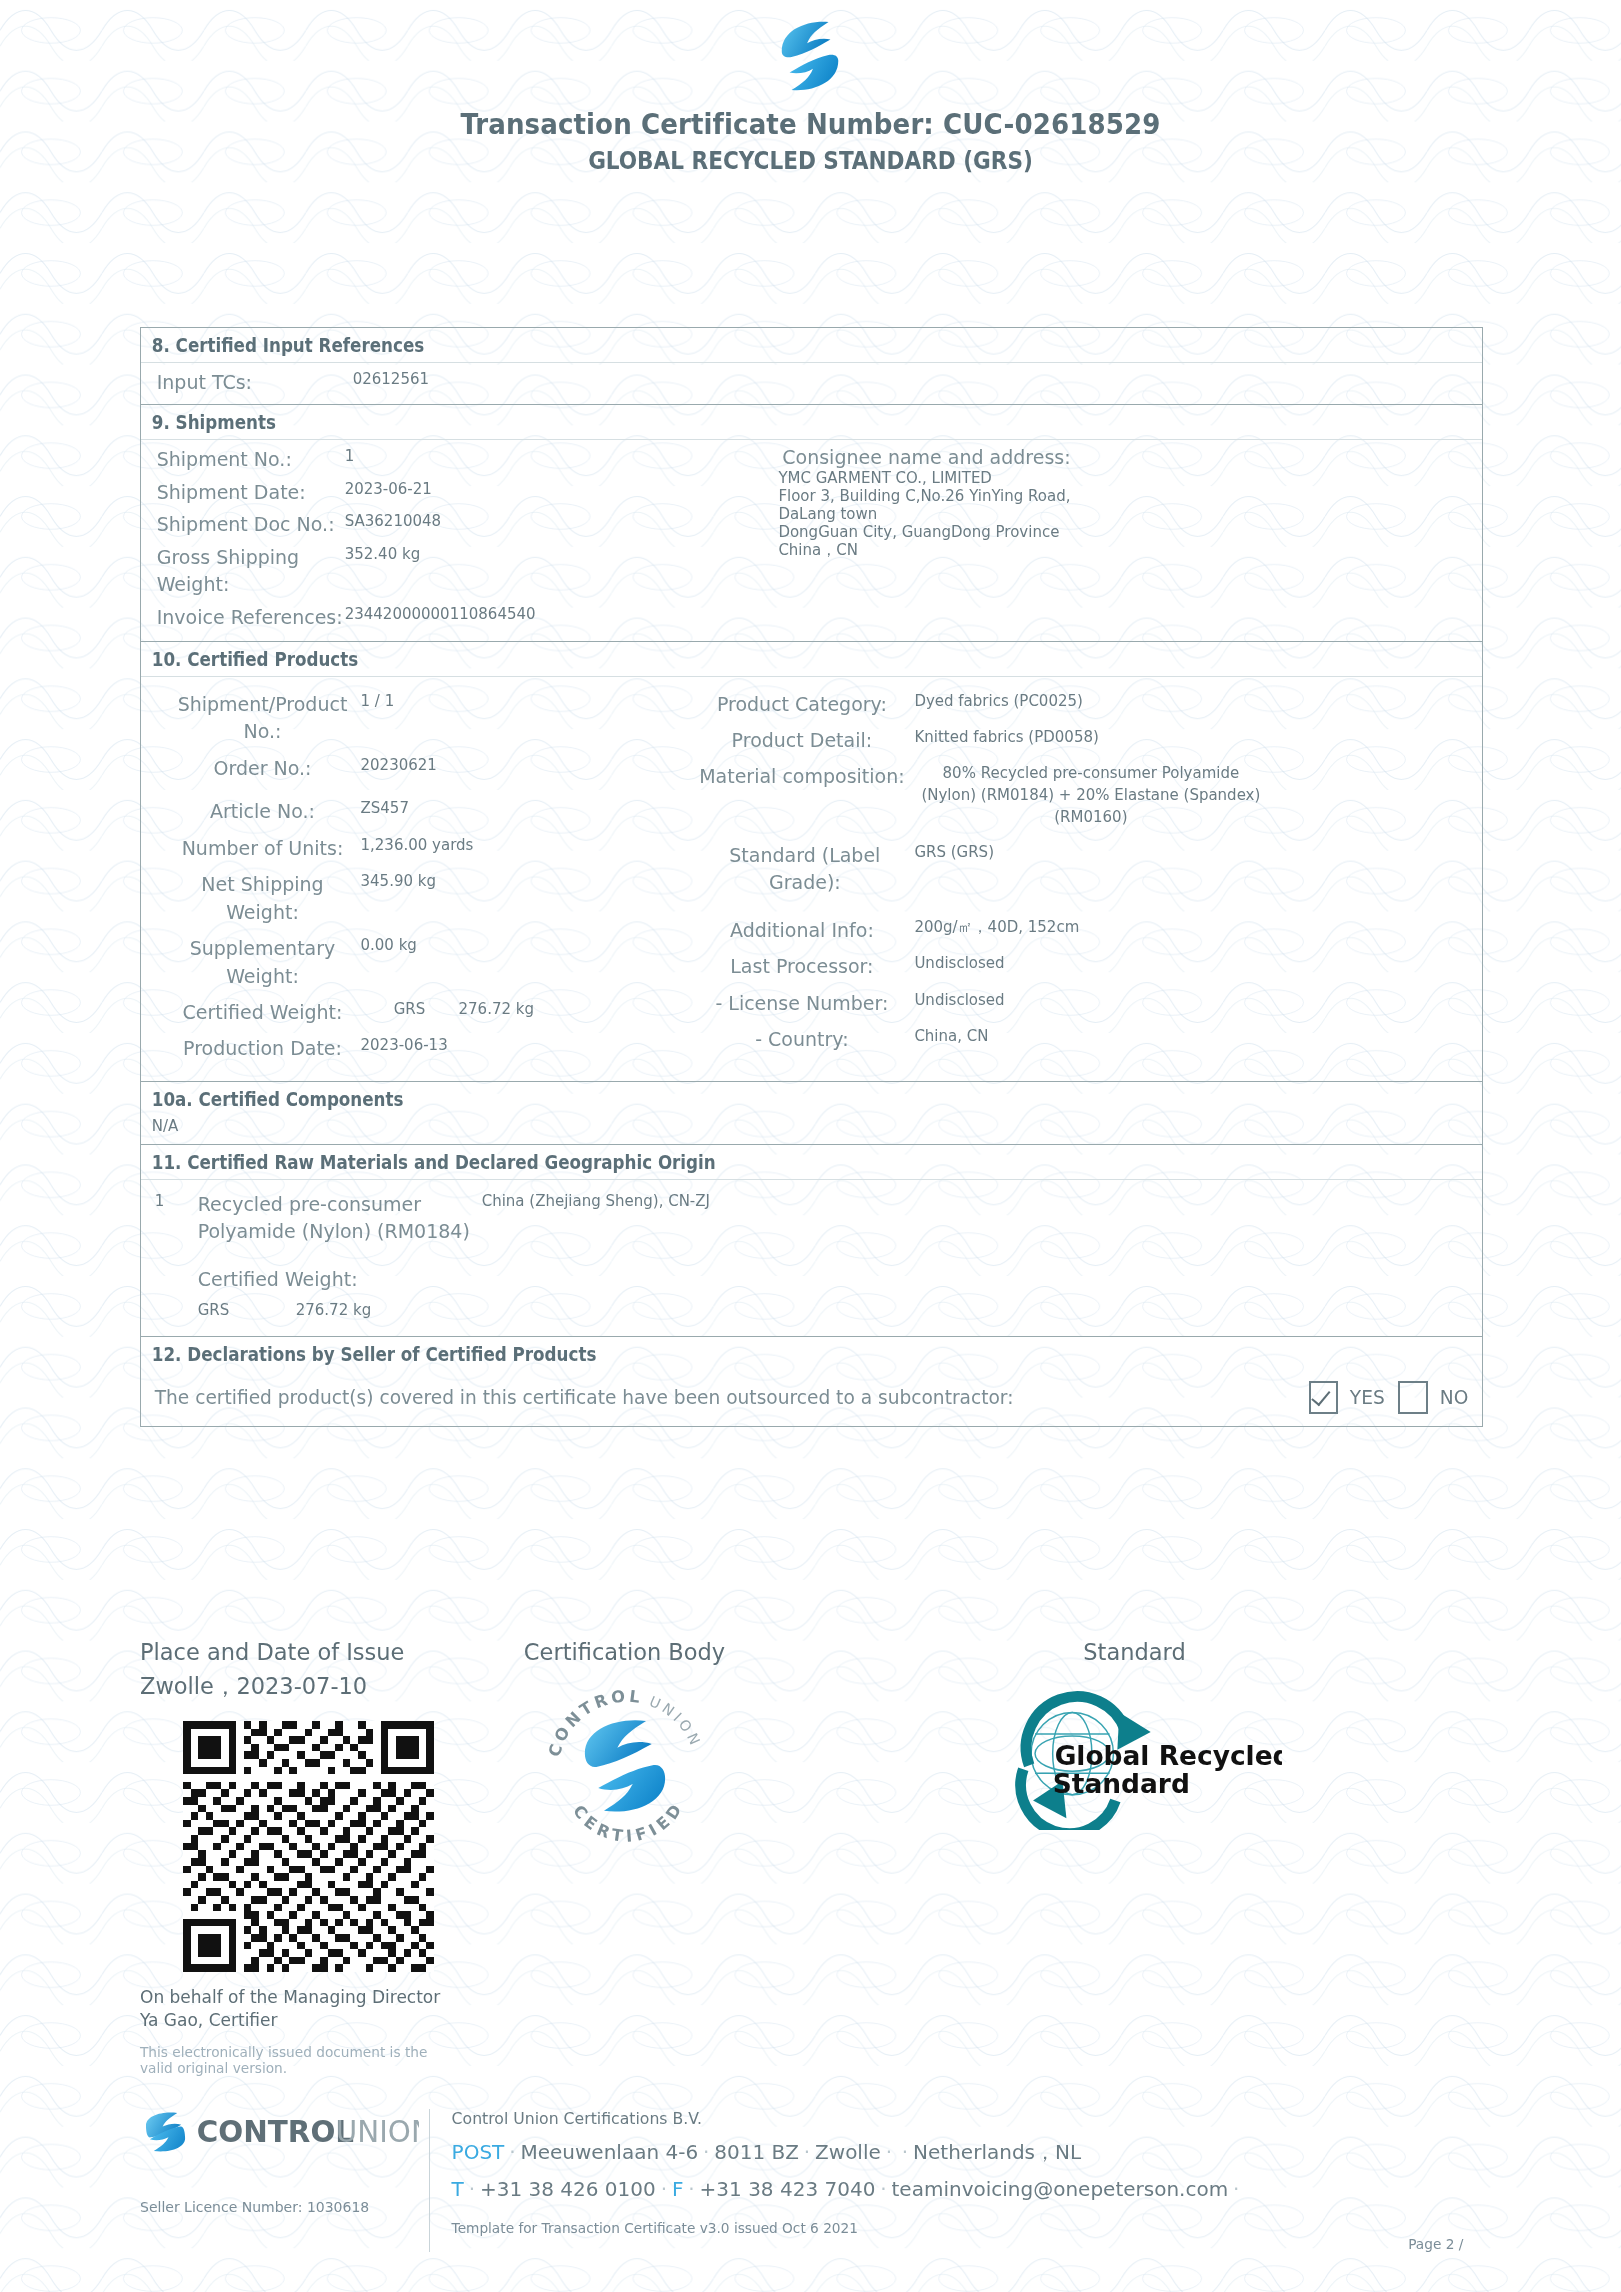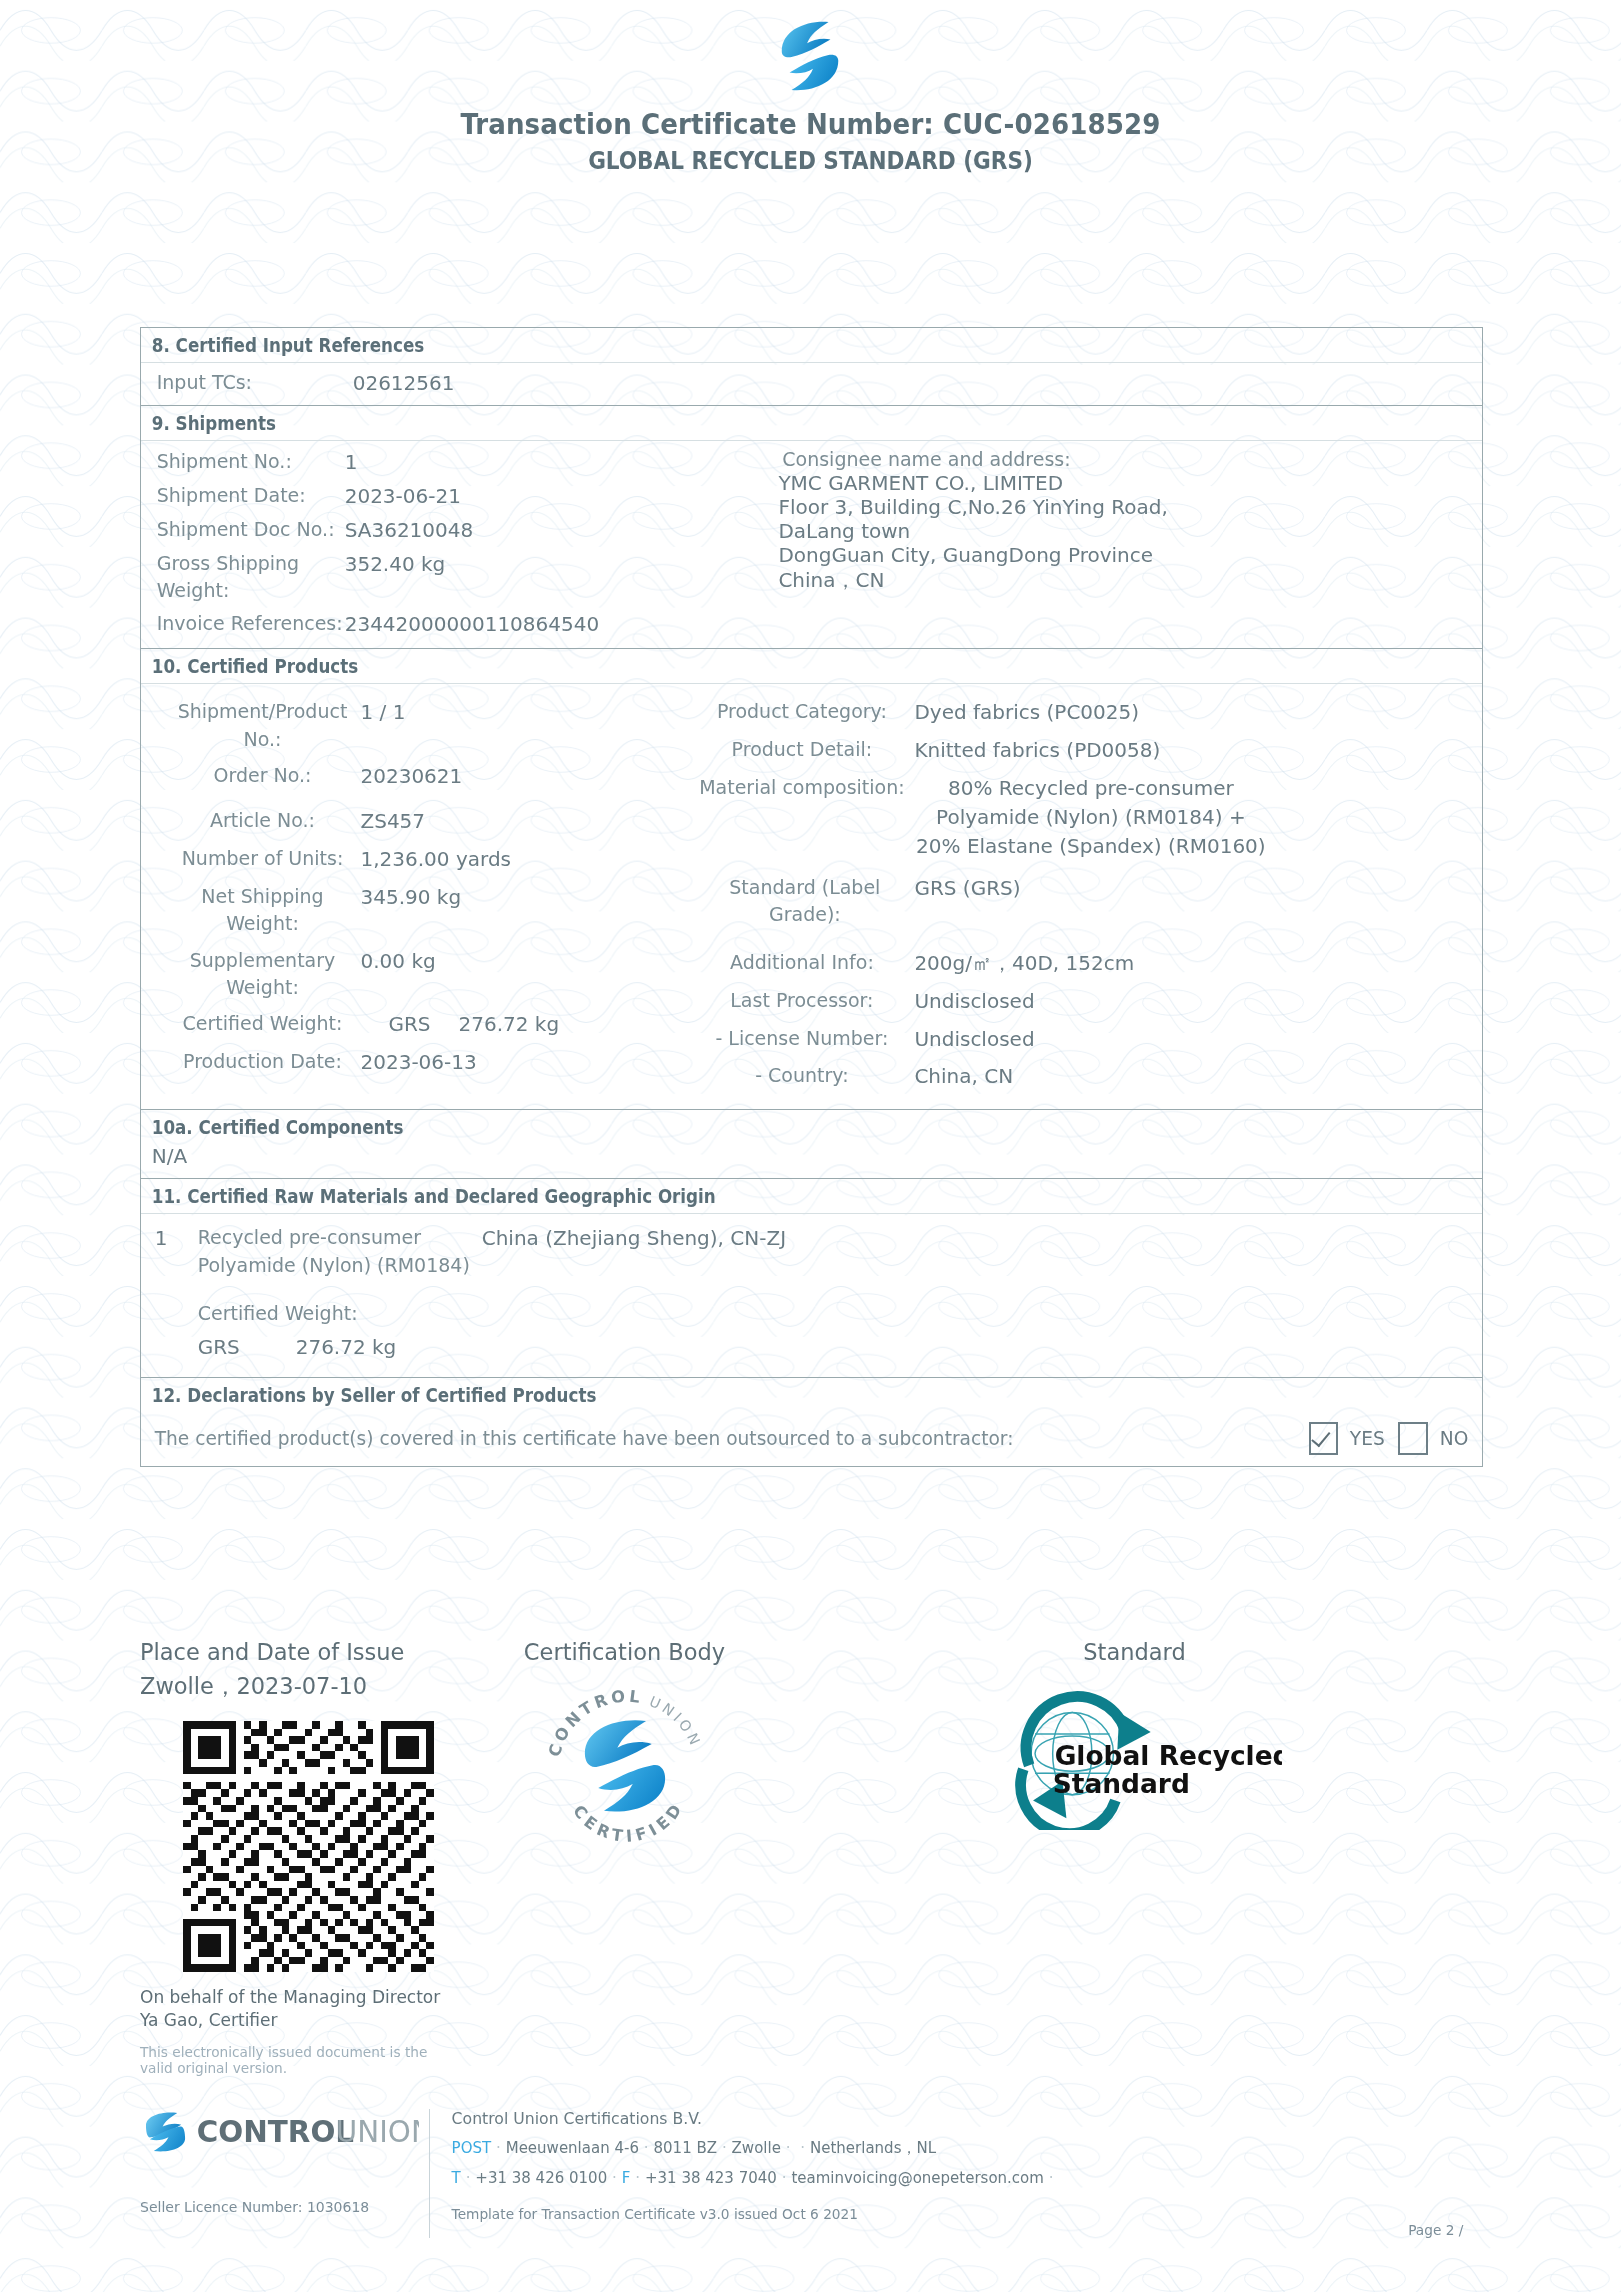--- a/index.html
+++ b/index.html
@@ -35,21 +35,21 @@
   .block-head {
     font-family:"DejaVu Sans Condensed","Liberation Sans Narrow","Liberation Sans", sans-serif;
     font-size:18.6px; font-weight:bold; color:#5b6f78;
     padding:6.9px 0 5.9px 10.8px; border-bottom:1px solid #d6dfe2;
   }
   .block-head.noline { border-bottom:none; }
   .block-body { padding:3.9px 0 6.9px 0; }
 
   .row { display:flex; align-items:flex-start; line-height:1.45; }
   .lbl  { font-size:19px; color:#7c8d94; }
-  .val  { font-size:20px; color:#6a7b83; }
+  .val  { font-size:15px; color:#6a7b83; }
 
   .pad  { padding-left:15.7px; }
 
   
   .s9 { display:flex; }
   .s9-left  { width:608px; padding-left:15.7px; }
   .s9-right { flex:1; padding-left:13.7px; }
   .s9-left .row { padding:2.5px 0; }
   .kv-l { width:188px; flex:none; }
 
@@ -96,21 +96,21 @@
   .grs-logo { width:294px; height:147px; margin:17.6px auto 0 auto; display:block; }
 
   
   .footer { position:absolute; left:140px; top:2109px; width:1343px; display:flex; }
   .foot-logo { width:289px; }
   .cu-wordmark { width:279px; height:45px; display:block; }
   .seller-lic { font-size:14px; color:#7b8d98; margin-top:45px; }
   .foot-rule { width:1px; background:#c9d4d9; margin:0 21.6px 0 0; }
   .foot-body { flex:1; }
   .foot-co { font-size:15.7px; color:#6a7b83; }
-  .foot-line { font-size:15px; color:#6a7b83; margin-top:10.8px; }
+  .foot-line { font-size:20px; color:#6a7b83; margin-top:10.8px; }
   .bl { color:#3aaae1; }
   .dot { color:#b9c6cc; padding:0 4.9px; }
   .foot-tmpl { font-size:13.7px; color:#7b8d98; margin-top:19.6px; display:flex;flex-direction:column; }
   .foot-tmpl .pg { margin-left:auto; padding-right:19.6px; }
 </style>
 </head>
 <body>
 
 <svg id="guilloche" viewBox="0 0 1654 2339" preserveAspectRatio="none">
   <defs>

